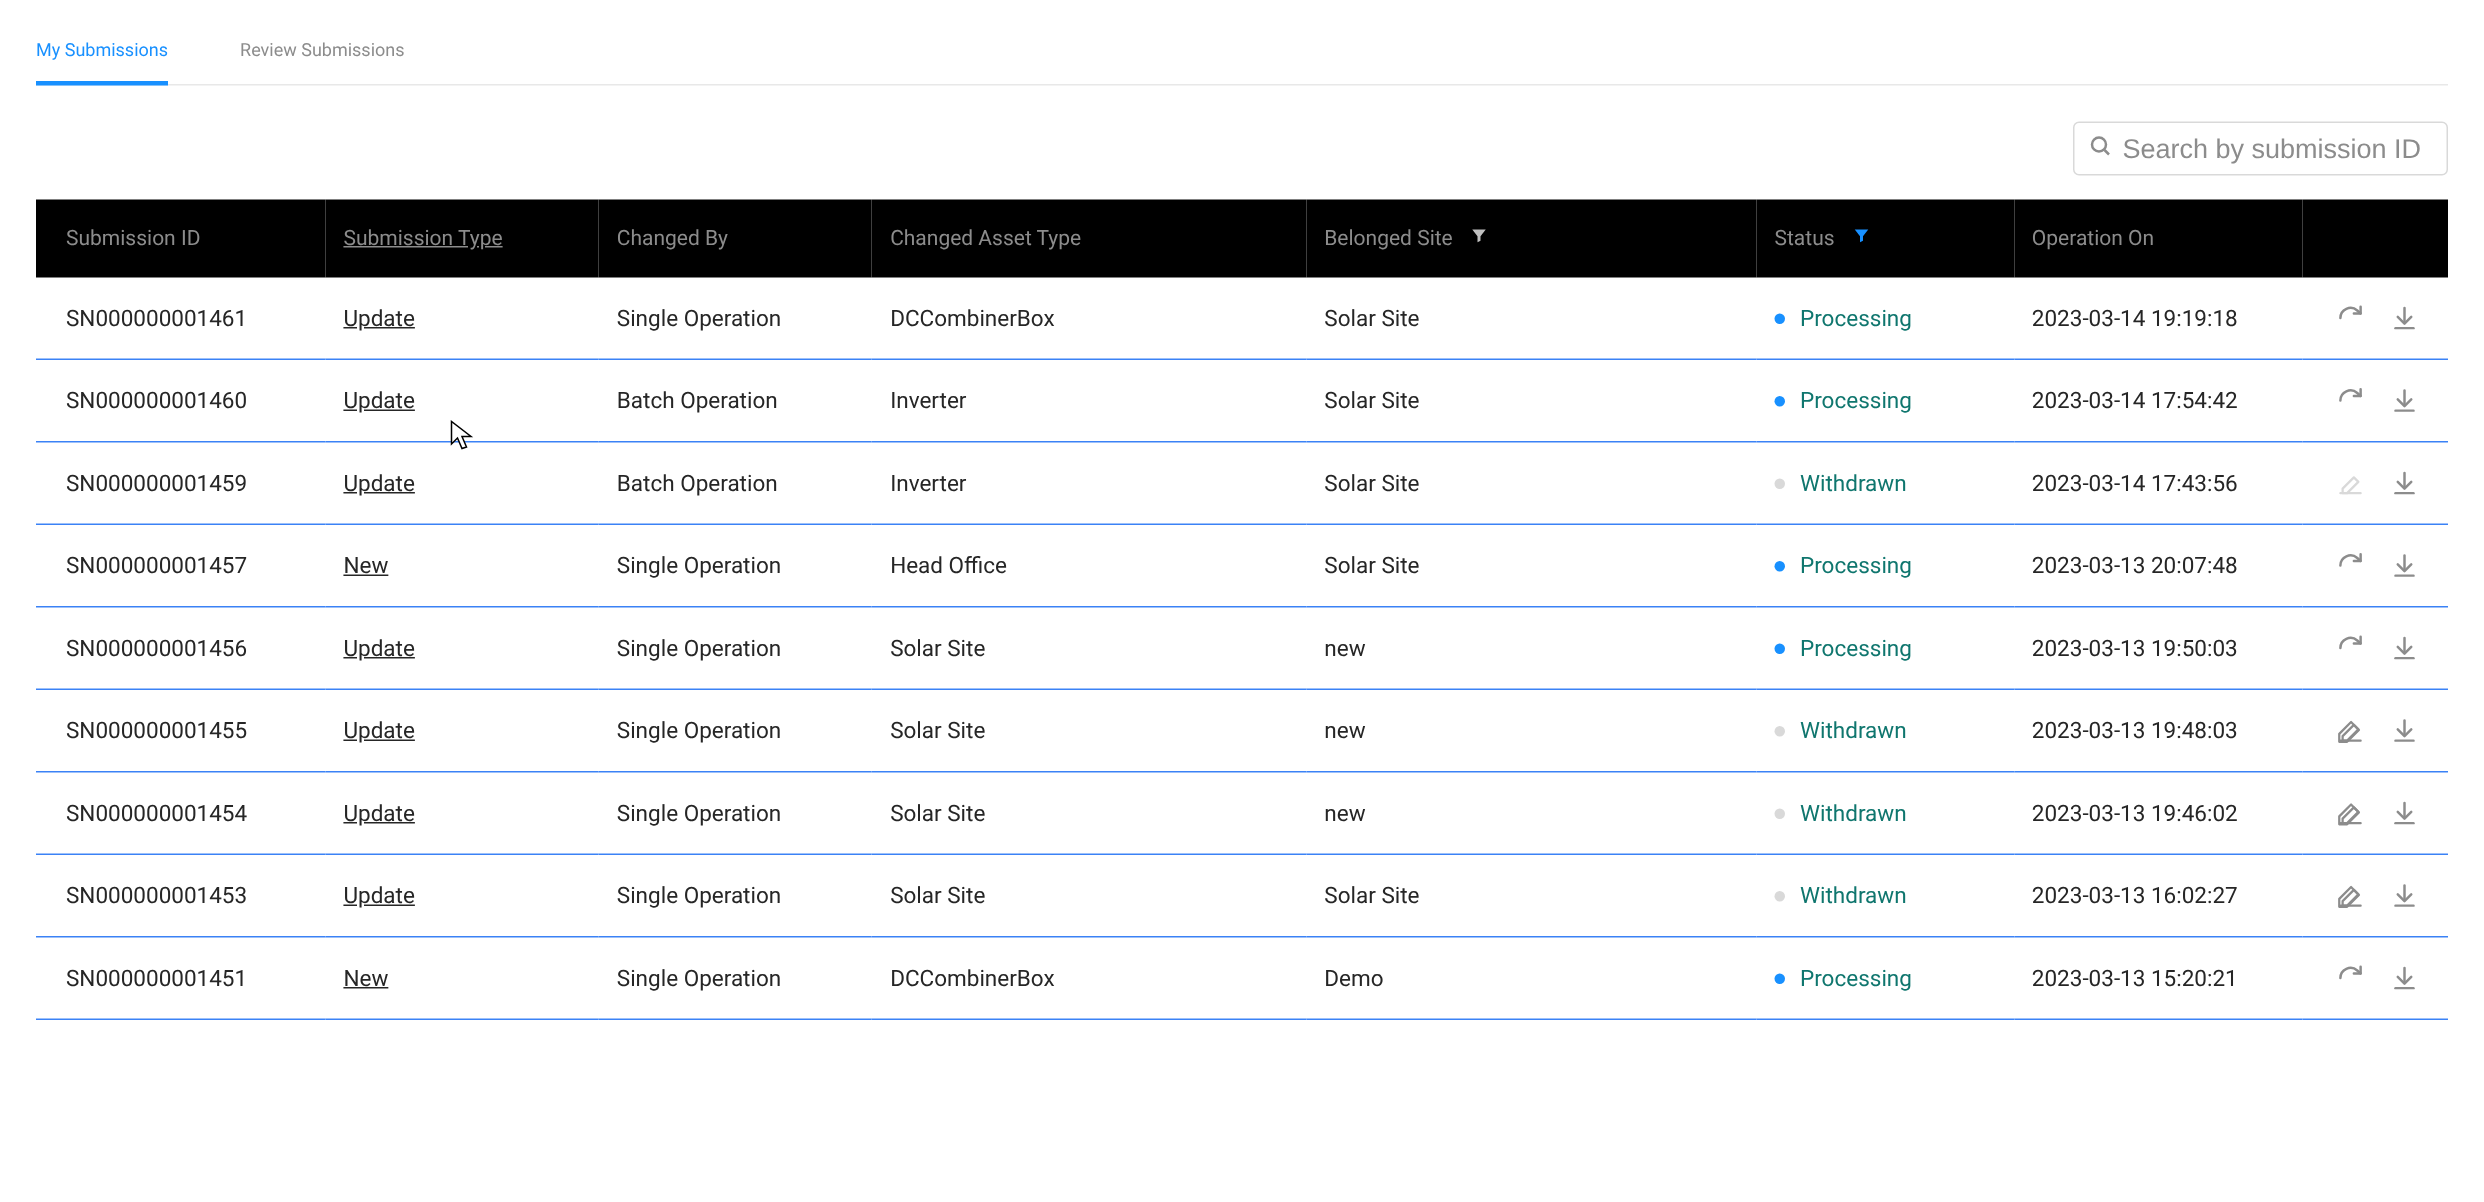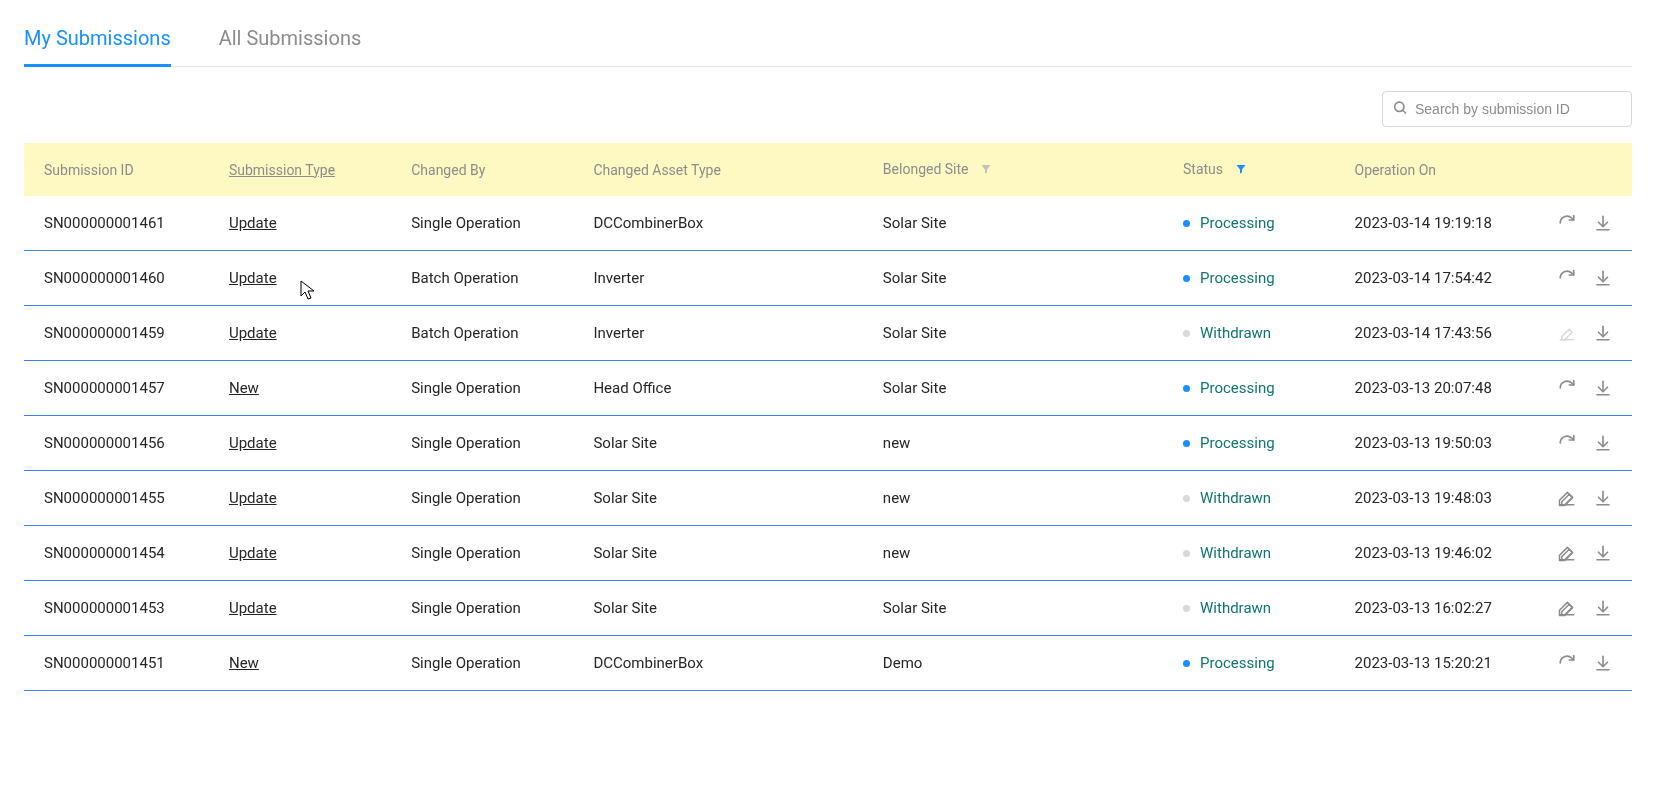--- a/index.html
+++ b/index.html
@@ -14,21 +14,21 @@
     width: 1656px;
   }
   .tabs {
     display: flex;
     gap: 48px;
     border-bottom: 1px solid #e8e8e8;
     margin-bottom: 24px;
   }
   .tab {
     padding: 14px 0;
-    font-size: 20px;
+    font-size: 12px;
     color: #8c8c8c;
     cursor: pointer;
     border-bottom: 3px solid transparent;
     margin-bottom: -1px;
   }
   .tab.active {
     color: #1890ff;
     border-bottom-color: #1890ff;
   }
   .toolbar {
@@ -47,30 +47,30 @@
     transform: translateY(-50%);
     color: #8c8c8c;
     pointer-events: none;
   }
   .search-input {
     width: 100%;
     height: 36px;
     border: 1px solid #d9d9d9;
     border-radius: 4px;
     padding: 0 10px 0 32px;
-    font-size: 14px;
+    font-size: 18px;
     color: #333;
   }
   .search-input::placeholder { color: #8c8c8c; }
   .table {
     width: 100%;
     border-collapse: collapse;
   }
   .thead-row {
-    background: #fef9c3;
+    background: #000000;
   }
   .th, .td {
     text-align: left;
     padding: 18px 12px;
     vertical-align: middle;
   }
   .th {
     color: #8c8c8c;
     font-weight: 400;
     font-size: 14px;
@@ -131,21 +131,21 @@
     pointer-events: none;
   }
 </style>
 </head>
 <body>
 
 <div class="container">
 
   <div class="tabs" id="tabs">
       <div class="tab active">My Submissions</div>
-      <div class="tab">All Submissions</div>
+      <div class="tab">Review Submissions</div>
     </div>
 
   <div class="toolbar">
     <div class="search-wrap">
       <span class="search-icon">
         <svg width="16" height="16" viewBox="0 0 24 24" fill="none" stroke="currentColor" stroke-width="2.5">
             <circle cx="11" cy="11" r="7"></circle>
             <line x1="21" y1="21" x2="16.5" y2="16.5"></line>
           </svg>
       </span>

